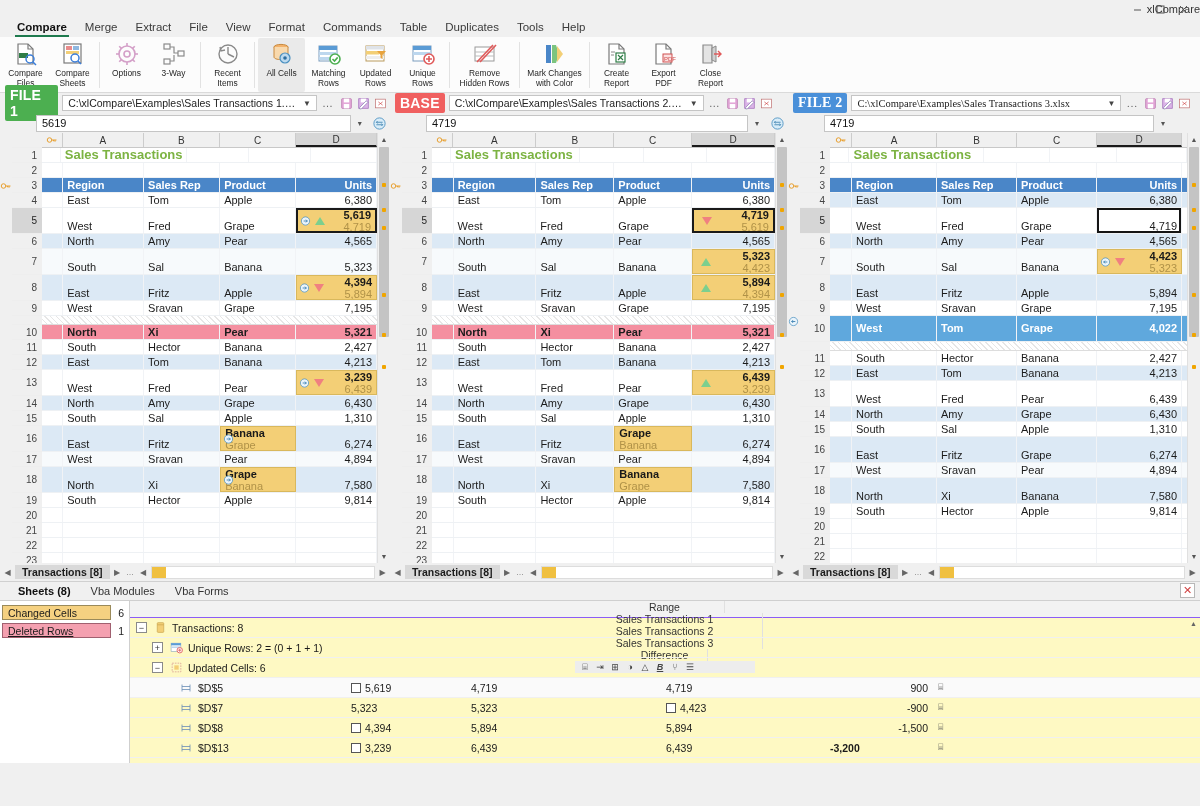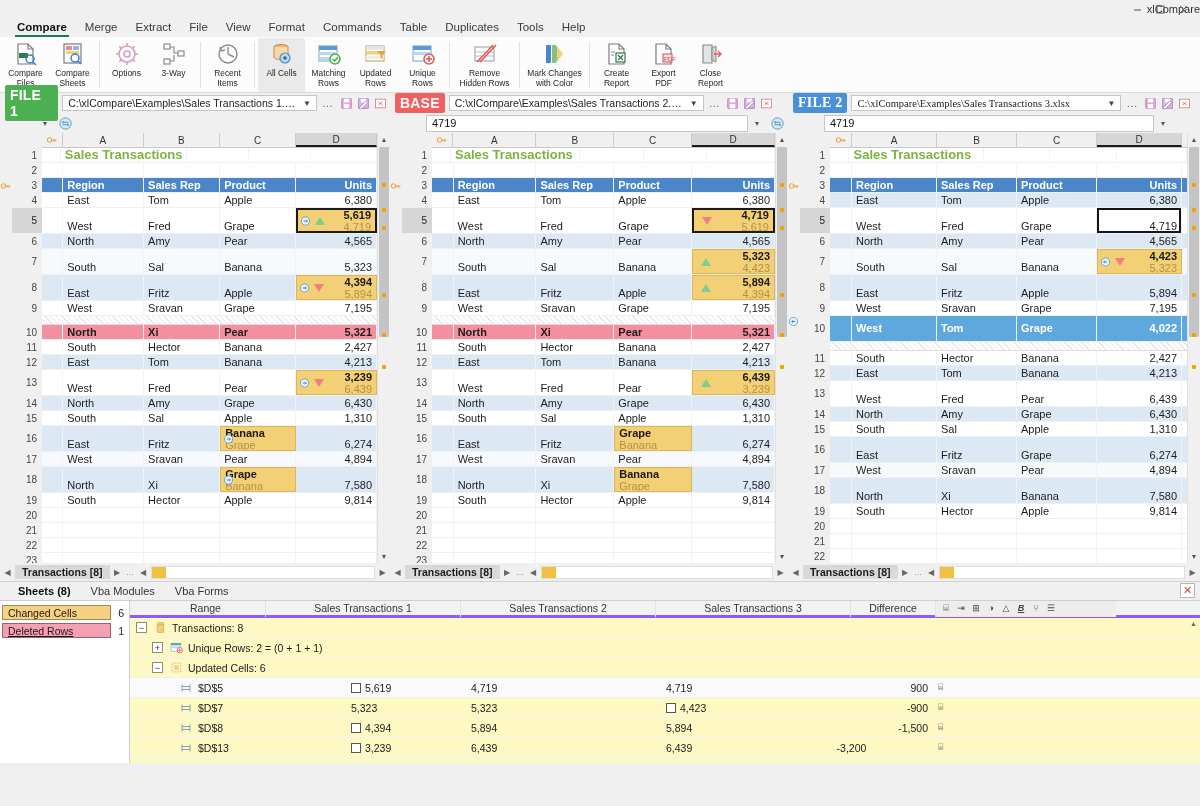--- a/index.html
+++ b/index.html
@@ -128,21 +128,21 @@
 
   .rpbody{display:flex;height:163px;background:#fef9c3;border-top:1px solid #cfcfcf;}
   .legend{width:130px;border-right:1px solid #cfcfcf;background:#fff;padding:4px 2px 0 2px;}
   .lgrow{display:flex;align-items:center;height:15px;margin-bottom:3px;}
   .lgchip{flex:1;border:1px solid #9a8a5a;padding:1px 5px;font-size:10.5px;color:#1a1a1a;height:15px;display:flex;align-items:center;}
   .lgchip.changed{background:#f5d181;}
   .lgchip.deleted{background:#f4a0b0;border-color:#a06070;text-decoration:underline;}
   .lgcount{width:16px;text-align:right;font-size:10.5px;color:#222;padding-right:3px;}
 
   .rptable{flex:1;display:flex;flex-direction:column;overflow:hidden;}
-  .rthdr{height:17px;display:flex;background:#f2f2f2;border-bottom:3px solid #8b5cf6;align-items:center;}
+  .rthdr{height:17px;display:flex;background:#f2f2f2;border-bottom:1px solid #8b5cf6;align-items:center;flex-direction:column;}
   .rth{font-size:10.5px;color:#333;text-align:center;border-right:1px solid #e0e0e0;height:17px;display:flex;align-items:center;justify-content:center;}
   .rthtools{display:flex;align-items:center;gap:3px;padding-left:4px;height:17px;background:#ededed;}
   .ttool{width:12px;height:12px;display:flex;align-items:center;justify-content:center;font-size:9px;color:#444;}
   .rtrow{height:20px;display:flex;align-items:center;border-bottom:1px solid #f0f0f0;font-size:10.5px;color:#1a1a1a;}
   .rtrow.alt{background:#fafafa;}
   .expander{width:11px;height:11px;border:1px solid #8a8a8a;background:#fff;display:flex;align-items:center;justify-content:center;font-size:9px;line-height:8px;color:#333;cursor:default;}
   .ckbox{width:10px;height:10px;border:1px solid #555;background:#fff;display:inline-block;margin-right:4px;vertical-align:middle;}
 
   .statusbar{height:22px;background:#f0f0f0;}
 </style>
@@ -460,20 +460,23 @@
             <rect x="3" y="4" width="18" height="16" fill="#fff" stroke="#c07070" stroke-width="1.3"></rect>
             <path d="M8 9l8 6M16 9l-8 6" stroke="#d05050" stroke-width="1.3"></path>
           </svg>
         </span>
       </div>
     </div>
   </div>
 
 <div class="formulabars" id="formulabars">
     <div class="fmslot" style="width: 390px; padding-left: 36px;">
+      <div class="fminput" style="width: 322px;">
+        <span>5619</span>
+      </div>
       <span class="fmcaret">▾</span>
       <span class="synci">
         <svg width="15" height="15" viewBox="0 0 24 24">
           <circle cx="12" cy="12" r="9" fill="#d8ecf8" stroke="#4a90c0" stroke-width="1.4"></circle>
           <path d="M7 10h10M7 14h10" stroke="#3a7fae" stroke-width="1.3"></path>
           <path d="M9 8l-2 2 2 2M15 12l2 2-2 2" fill="none" stroke="#3a7fae" stroke-width="1.3"></path>
         </svg>
       </span>
     </div>
     <div class="fmslot" style="width: 398px; padding-left: 36px;">
@@ -1460,21 +1463,21 @@
             <span style="position: absolute; left: 221px; display: flex; align-items: center;">
               <span class="ckbox"></span>
               <span>3,239</span>
             </span>
             <span style="position: absolute; left: 341px; display: flex; align-items: center;">
               <span>6,439</span>
             </span>
             <span style="position: absolute; left: 536px; display: flex; align-items: center;">
               <span>6,439</span>
             </span>
-            <span style="position: absolute; left: 683px; width: 77px; text-align: center;">-3,200</span>
+            <span style="position: absolute; left: 700px; width: 77px; text-align: left; font-weight: bold;">-3,200</span>
             <span style="position: absolute; left: 808px; color: rgb(85, 85, 85); font-size: 9px;">⌸</span>
           </div>
           <div class="rtrow" style="position: relative;">
             <span style="position: absolute; left: 50px; top: 4px;"><svg width="12" height="12" viewBox="0 0 24 24">
                 <path d="M4 5v14M20 5v14" stroke="#6a8db5" stroke-width="1.6"></path>
                 <path d="M4 9h16M4 15h16" stroke="#6a8db5" stroke-width="1.6"></path>
               </svg></span>
             <span style="position: absolute; left: 68px;">$C$16</span>
             <span style="position: absolute; left: 221px; display: flex; align-items: center;">
               <span class="ckbox"></span>

